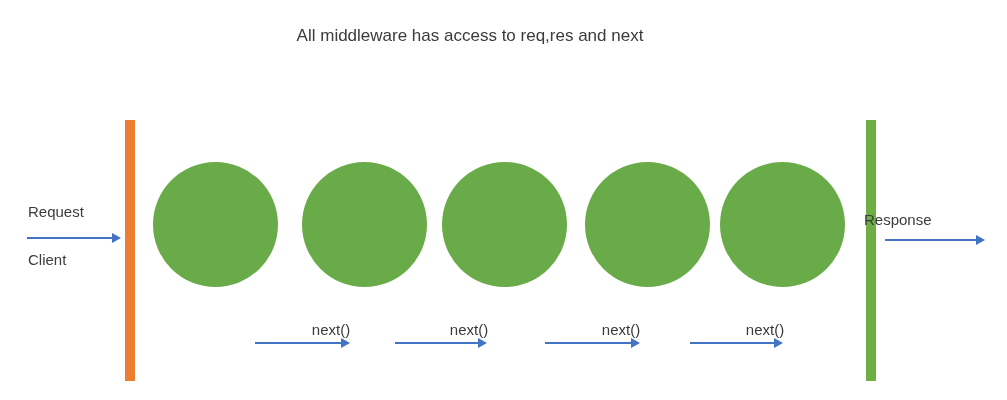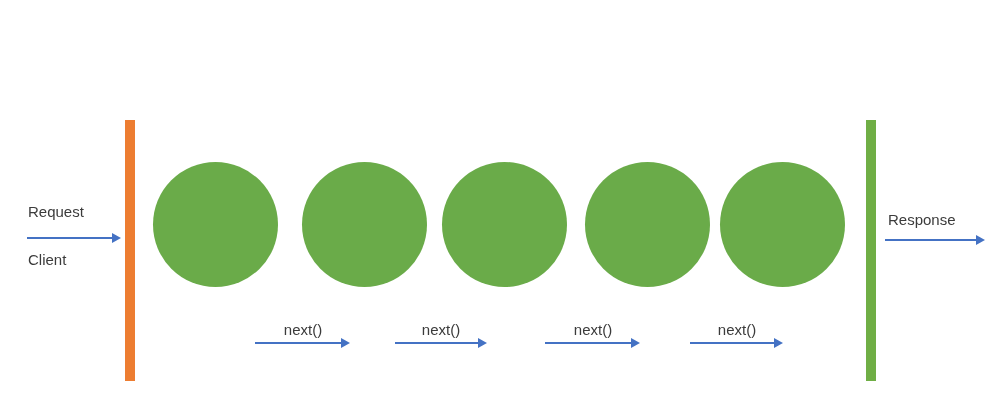--- a/index.html
+++ b/index.html
@@ -62,28 +62,30 @@
     border-top: 5px solid transparent;
     border-bottom: 5px solid transparent;
   }
   .next-label {
     position: absolute;
     top: 321px;
     transform: translateX(-50%);
     font-size: 15px;
     color: #3b3b3b;
     white-space: nowrap;
+    margin-left: 28px;
   }
   .next-arrow { top: 342px; }
 </style>
 </head>
 <body>
 
 <div id="canvas">
 
+  <div class="title">All middleware has access to req,res and next</div>
 
   <div class="side-label" style="left:28px; top:203px;">Request</div>
   <div class="arrow" style="left:27px; top:237px; width:85px;"></div>
   <div class="side-label" style="left:28px; top:251px;">Client</div>
 
   <div class="vbar request"></div>
 
   <div class="circle" style="left:153px;"></div>
   <div class="circle" style="left:302px;"></div>
   <div class="circle" style="left:442px;"></div>
@@ -97,16 +99,16 @@
   <div class="arrow next-arrow" style="left:395px; width:83px;"></div>
 
   <div class="next-label" style="left:593px;">next()</div>
   <div class="arrow next-arrow" style="left:545px; width:86px;"></div>
 
   <div class="next-label" style="left:737px;">next()</div>
   <div class="arrow next-arrow" style="left:690px; width:84px;"></div>
 
   <div class="vbar response"></div>
 
-  <div class="side-label" style="left:888px; top:211px;">Response</div>
+  <div class="side-label" style="left:864px; top:211px;">Response</div>
   <div class="arrow" style="left:885px; top:239px; width:91px;"></div>
 
 </div>
 
 </body></html>

